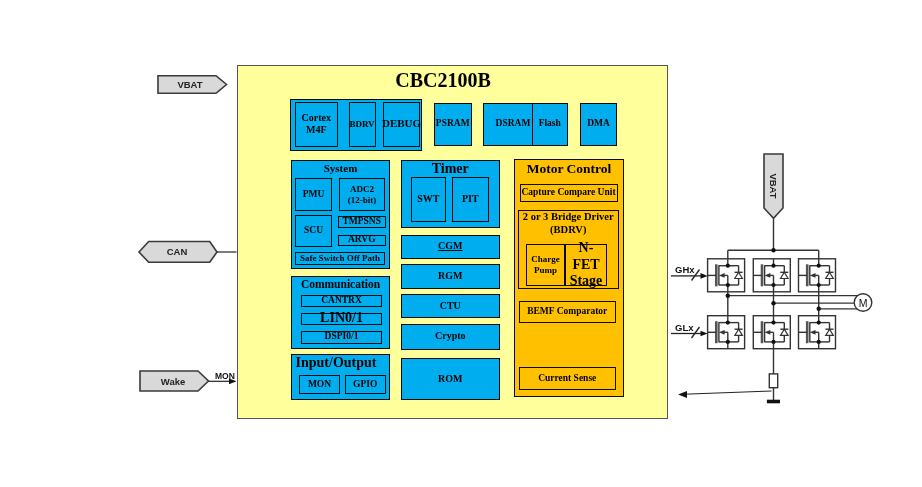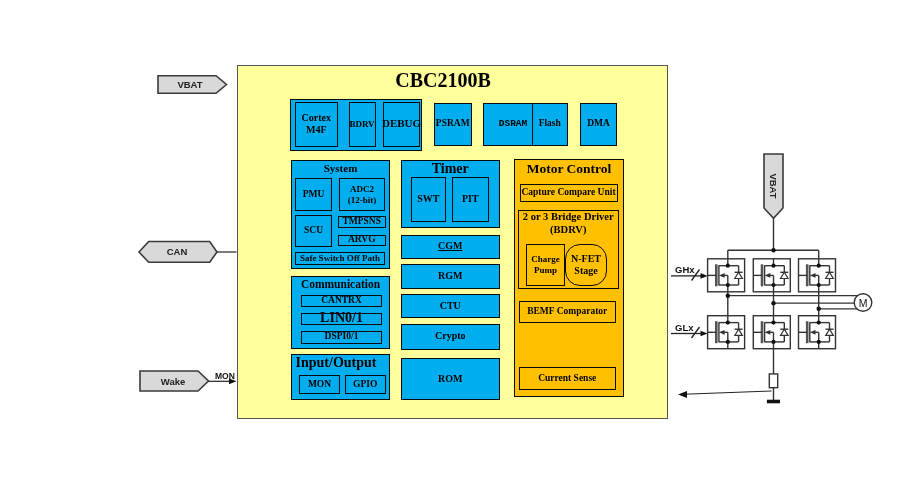--- a/index.html
+++ b/index.html
@@ -25,21 +25,21 @@
 <div class="grp blue" style="left:290px;top:99px;width:132px;height:52px;"></div>
 
 <div class="box blue" style="left:295px;top:101.5px;width:42.5px;height:45.5px;font-size:10px;line-height:1.25;">Cortex<br>M4F</div>
 
 <div class="box blue" style="left:348.5px;top:101.5px;width:27px;height:45.5px;font-size:9px;">BDRV</div>
 
 <div class="box blue" style="left:383px;top:101.5px;width:37px;height:45.5px;font-size:11px;">DEBUG</div>
 
 <div class="box blue" style="left:434px;top:102.5px;width:37.5px;height:43px;font-size:9.5px;">PSRAM</div>
 
-<div class="box blue" style="left:483px;top:102.5px;width:60px;height:43px;font-size:9.5px;font-family:Liberation Mono, monospace;">DSRAM</div>
+<div class="box blue" style="left:483px;top:102.5px;width:60px;height:43px;font-size:9.5px;">DSRAM</div>
 
 <div class="box blue" style="left:531.5px;top:102.5px;width:36.5px;height:43px;font-size:9.5px;">Flash</div>
 
 <div class="box blue" style="left:580px;top:102.5px;width:37px;height:43px;font-size:9.5px;">DMA</div>
 
 <div class="grp blue" style="left:291px;top:160px;width:99px;height:109px;"></div>
 
 <div class="ttl" style="left:291px;top:161.5px;width:99px;font-size:11px;">System</div>
 
 <div class="box blue" style="left:295px;top:178px;width:37px;height:33px;font-size:9.5px;">PMU</div>
@@ -95,21 +95,21 @@
 <div class="ttl" style="left:514px;top:161px;width:110px;font-size:13.5px;">Motor Control</div>
 
 <div class="box orange" style="left:519.5px;top:184px;width:98px;height:18px;font-size:9.5px;">Capture Compare Unit</div>
 
 <div class="grp orange" style="left:517.5px;top:210px;width:101.5px;height:79px;"></div>
 
 <div class="ttl" style="left:517.5px;top:211px;width:101.5px;font-size:10.5px;line-height:1.2;">2 or 3 Bridge Driver<br>(BDRV)</div>
 
 <div class="box orange" style="left:526px;top:244px;width:39px;height:42px;font-size:9px;line-height:1.2;">Charge<br>Pump</div>
 
-<div class="box orange" style="left:565px;top:244px;width:42px;height:42px;font-size:10px;line-height:1.2;border-radius:15px;">N-FET<br>Stage</div>
+<div class="box orange" style="left:565px;top:244px;width:42px;height:42px;font-size:14px;line-height:1.2;">N-FET<br>Stage</div>
 
 <div class="box orange" style="left:518.5px;top:300.5px;width:97.5px;height:22.5px;font-size:9.5px;">BEMF Comparator</div>
 
 
 <div class="box orange" style="left:518.5px;top:367px;width:97.5px;height:23px;font-size:9.5px;">Current Sense</div>
 
 <svg width="922" height="487" viewBox="0 0 922 487" font-family="Liberation Sans, sans-serif">
   <defs>
 
     <g id="fet">

